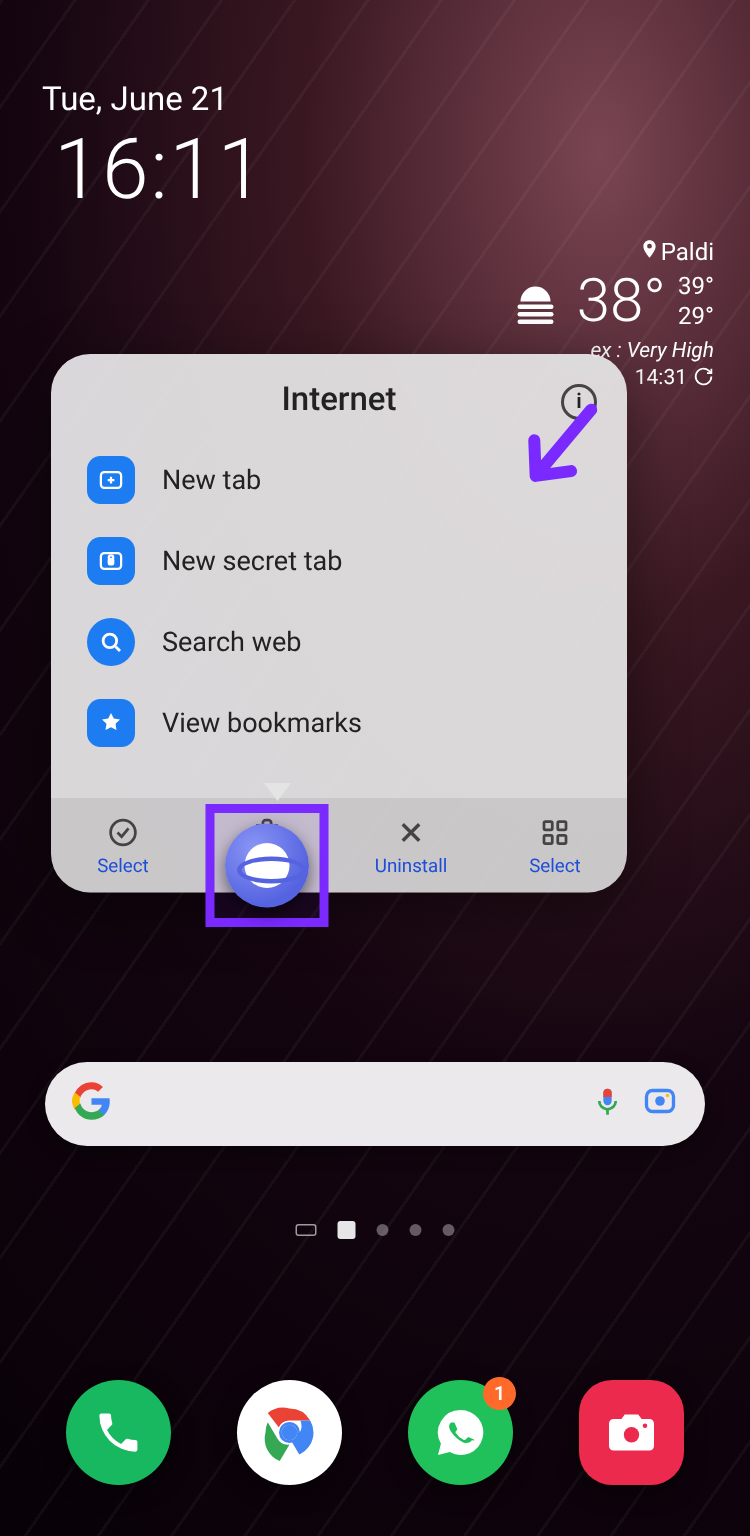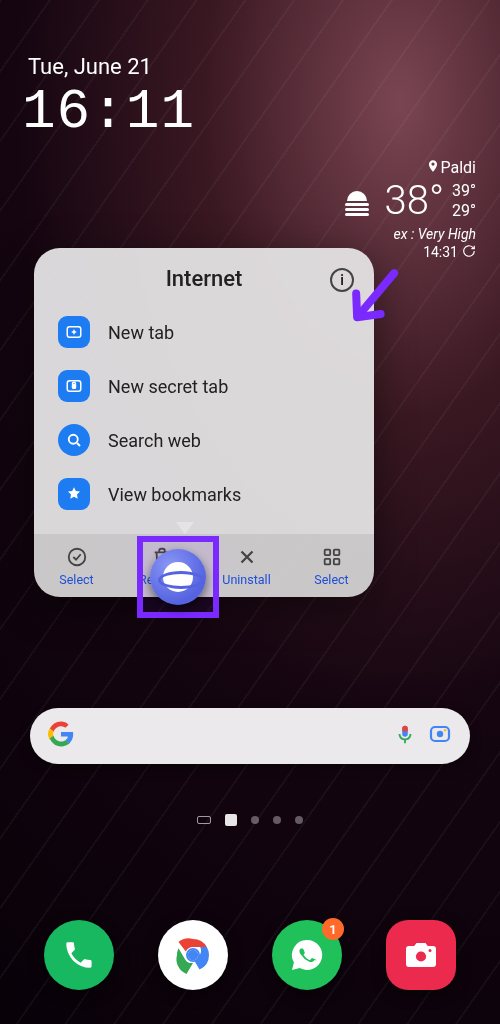--- a/index.html
+++ b/index.html
@@ -9,34 +9,34 @@
     position: relative;
     color: #fff;
   }
   
   body::before{
     content:"";position:absolute;inset:0;
     background:repeating-linear-gradient(125deg, rgba(255,255,255,.04) 0 2px, transparent 2px 40px);
     pointer-events:none;
   }
   .date { position:absolute; left:28px; top:54px; font-size:22px; font-weight:400;text-align:right; }
-  .clock { position:absolute; left:22px; top:80px; font-size:56px; font-weight:300; letter-spacing:1px;font-family:Liberation Mono, monospace; }
+  .clock { position:absolute; left:36px; top:80px; font-size:56px; font-weight:300; letter-spacing:1px; }
   .weather {
     position:absolute; right:24px; top:158px; text-align:right; font-weight:400;
   }
   .weather .loc { font-size:16px; display:flex; align-items:center; justify-content:flex-end; gap:0;}
   .weather .row { display:flex; align-items:center; gap:8px; }
   .weather .big { font-size:40px; font-weight:300; }
   .weather .hilo { font-size:16px; line-height:1.2; }
   .weather .index { font-size:14px; margin-top:2px;font-style:italic; }
   .weather .time { font-size:14px; margin-top:2px; display:flex; align-items:flex-start; justify-content:flex-end; gap:4px;}
   .fog-icon { display:inline-block; }
   .fog-icon svg { display:block; }
   .popup {
-    position:absolute; left:34px; top:248px; width:340px;
+    position:absolute; left:34px; top:236px; width:384px;
     background:rgba(230,228,230,.94); border-radius:26px; overflow:hidden;
     box-shadow:0 10px 40px rgba(0,0,0,.45);
     color:#222;
   }
   .popup .title { text-align:center; font-size:22px; font-weight:500; padding:18px 0 14px; position:relative;}
   .info-icon { position:absolute; right:20px; top:20px; width:24px; height:24px; border:2px solid #444; border-radius:50%; display:flex; align-items:center; justify-content:center; font-size:14px; font-weight:600;}
   .menu-item { display:flex; align-items:center; gap:18px; padding:11px 24px; font-size:18px; }
   .menu-item .ic { width:32px; height:32px; border-radius:9px; background:#1e7cf2; display:flex; align-items:center; justify-content:center; }
   .menu-item .ic svg { width:18px; height:18px; }
   .actions { display:flex; background:rgba(0,0,0,.07); }
@@ -154,21 +154,21 @@
   </div>
   <div class="menu-item">
     <span class="ic" style="border-radius:50%;">
       <svg viewBox="0 0 24 24" fill="none" stroke="#fff" stroke-width="2.5">
           <circle cx="11" cy="11" r="6"></circle>
           <path d="m20 20-4-4"></path>
         </svg>
     </span>
     <span>Search web</span>
   </div>
-  <div class="menu-item" style="padding-bottom:24px;">
+  <div class="menu-item" style="padding-bottom:34px;">
     <span class="ic">
       <svg viewBox="0 0 24 24" fill="#fff">
           <path d="m12 3 2.5 5 5.5.8-4 3.9.9 5.5L12 15.8 7.1 18.2l.9-5.5-4-3.9 5.5-.8z"></path>
         </svg>
     </span>
     <span>View bookmarks</span>
   </div>
 
   <div class="actions">
     <div class="action">

